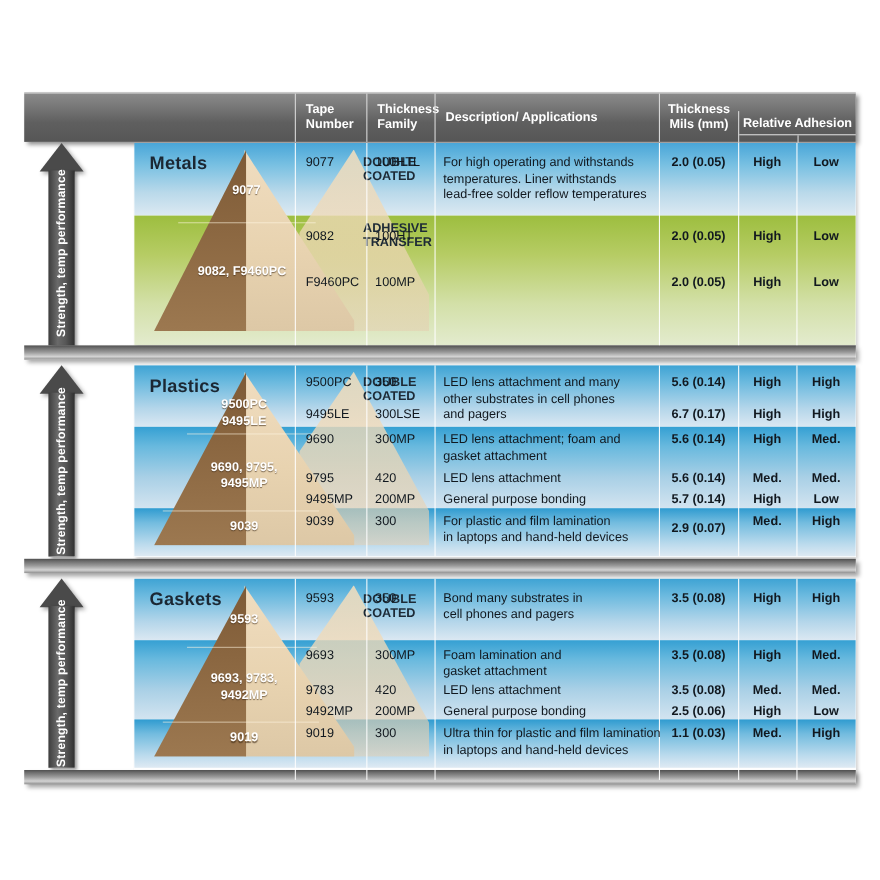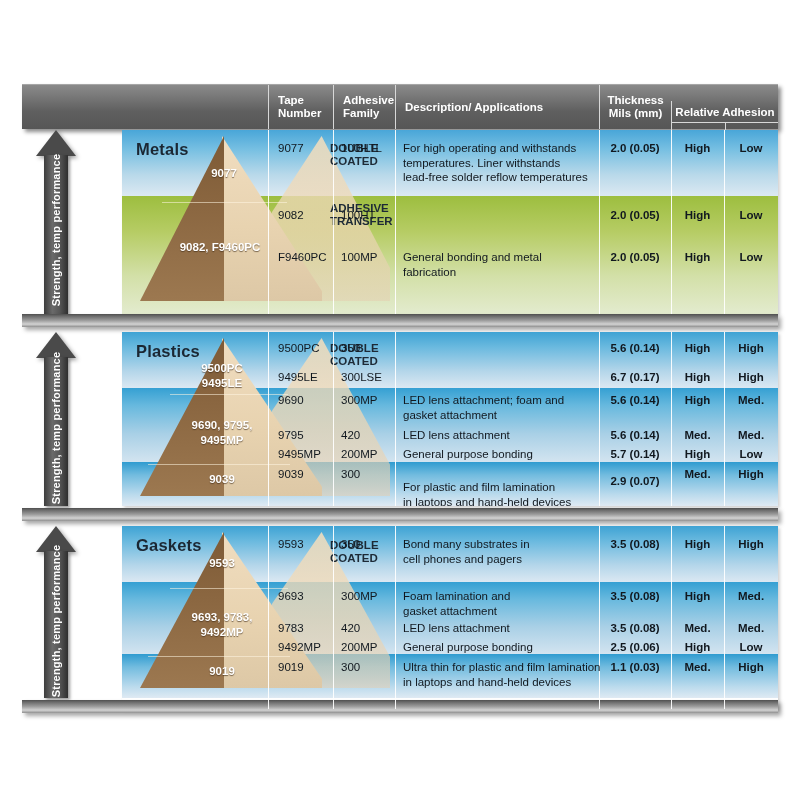--- a/index.html
+++ b/index.html
@@ -206,21 +206,21 @@
 <body>
 
 <div id="root">
 
   <div class="header-bar">
     <div class="hcell left" style="left:246px; width:65px;">
       <span class="htxt">Tape
 Number</span>
     </div>
     <div class="hcell left" style="left:311px; width:62px;">
-      <span class="htxt">Adhesive
+      <span class="htxt">Thickness
 Family</span>
     </div>
     <div class="hcell left" style="left:373px; width:204px;">
       <span class="htxt">Description/
 Applications</span>
     </div>
     <div class="hcell center" style="left:577px; width:72px;">
       <span class="htxt">Thickness
 Mils (mm)</span>
     </div>
@@ -285,22 +285,20 @@
         <div class="cell c" style="left:602px; top:11px; width:54px;">Low</div>
 
         <div class="cell" style="left:156px; top:78px;">9082</div>
         <div class="cell" style="left:219px; top:78px;">100HT</div>
         <div class="cell c" style="left:477px; top:78px; width:72px;">2.0 (0.05)</div>
         <div class="cell c" style="left:549px; top:78px; width:53px;">High</div>
         <div class="cell c" style="left:602px; top:78px; width:54px;">Low</div>
 
         <div class="cell" style="left:156px; top:120px;">F9460PC</div>
         <div class="cell" style="left:219px; top:120px;">100MP</div>
-        <div class="cell" style="left:281px; top:120px; width:195px;">General bonding and metal
-fabrication</div>
         <div class="cell c" style="left:477px; top:120px; width:72px;">2.0 (0.05)</div>
         <div class="cell c" style="left:549px; top:120px; width:53px;">High</div>
         <div class="cell c" style="left:602px; top:120px; width:54px;">Low</div>
       </div>
     </div>
   </div>
 
   <div class="sep" style="top:314px;"></div>
 
   <div class="section" style="top:332px;">
@@ -342,20 +340,23 @@
       <div class="grid">
         <div class="vline" style="left:146px;"></div>
         <div class="vline" style="left:211px;"></div>
         <div class="vline" style="left:273px;"></div>
         <div class="vline" style="left:477px;"></div>
         <div class="vline" style="left:549px;"></div>
         <div class="vline" style="left:602px;"></div>
 
         <div class="cell" style="left:156px; top:9px;">9500PC</div>
         <div class="cell" style="left:219px; top:9px;">350</div>
+        <div class="cell" style="left:281px; top:9px; width:195px;">LED lens attachment and many
+other substrates in cell phones
+and pagers</div>
         <div class="cell c" style="left:477px; top:9px; width:72px;">5.6 (0.14)</div>
         <div class="cell c" style="left:549px; top:9px; width:53px;">High</div>
         <div class="cell c" style="left:602px; top:9px; width:54px;">High</div>
 
         <div class="cell" style="left:156px; top:38px;">9495LE</div>
         <div class="cell" style="left:219px; top:38px;">300LSE</div>
         <div class="cell c" style="left:477px; top:38px; width:72px;">6.7 (0.17)</div>
         <div class="cell c" style="left:549px; top:38px; width:53px;">High</div>
         <div class="cell c" style="left:602px; top:38px; width:54px;">High</div>
 
@@ -376,21 +377,21 @@
 
         <div class="cell" style="left:156px; top:115px;">9495MP</div>
         <div class="cell" style="left:219px; top:115px;">200MP</div>
         <div class="cell" style="left:281px; top:115px; width:195px;">General purpose bonding</div>
         <div class="cell c" style="left:477px; top:115px; width:72px;">5.7 (0.14)</div>
         <div class="cell c" style="left:549px; top:115px; width:53px;">High</div>
         <div class="cell c" style="left:602px; top:115px; width:54px;">Low</div>
 
         <div class="cell" style="left:156px; top:135px;">9039</div>
         <div class="cell" style="left:219px; top:135px;">300</div>
-        <div class="cell" style="left:281px; top:135px; width:195px;margin-top:13px;">For plastic and film lamination
+        <div class="cell" style="left:281px; top:135px; width:195px;">For plastic and film lamination
 in laptops and hand-held devices</div>
         <div class="cell c" style="left:477px; top:142px; width:72px;">2.9 (0.07)</div>
         <div class="cell c" style="left:549px; top:135px; width:53px;">Med.</div>
         <div class="cell c" style="left:602px; top:135px; width:54px;">High</div>
       </div>
     </div>
   </div>
 
   <div class="sep" style="top:508px;"></div>
 

